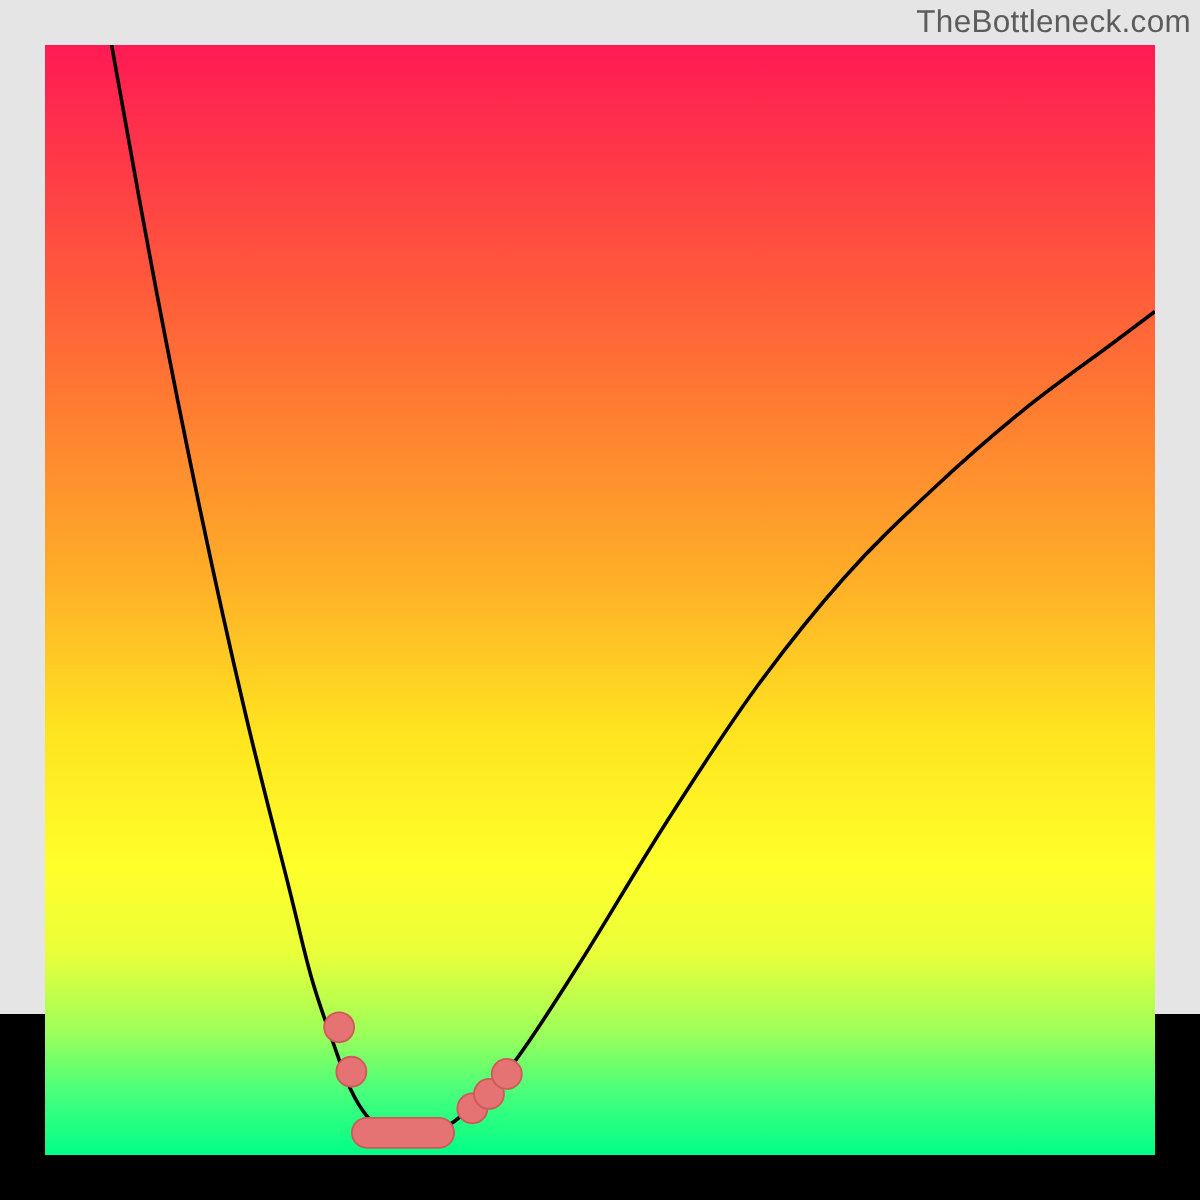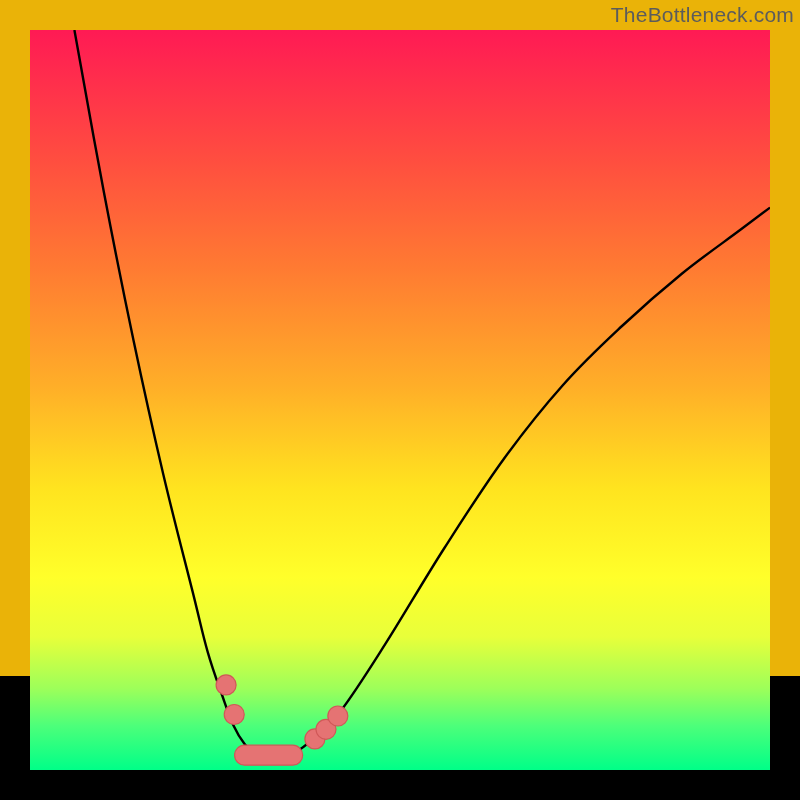--- a/index.html
+++ b/index.html
@@ -10,21 +10,21 @@
     background: #000;
     overflow: hidden;
     font-family: Arial, sans-serif;
   }
   .frame {
     position: absolute;
     top: 0;
     left: 0;
     width: 800px;
     height: 676px;
-    background: #eab308;
+    background: #e5e5e5;
   }
   .plot-area {
     position: absolute;
     top: 30px;
     left: 30px;
     width: 740px;
     height: 740px;
     background: linear-gradient(to bottom,
       #ff1a54 0%,
       #ff4f3f 18%,

